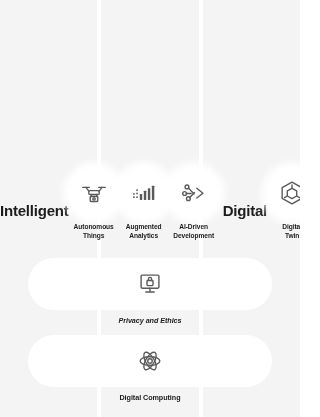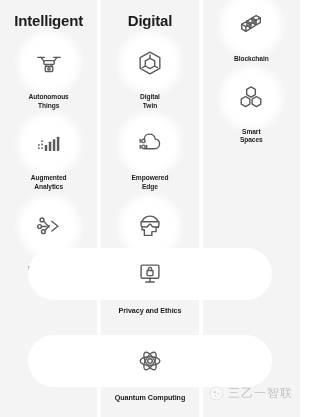--- a/index.html
+++ b/index.html
@@ -36,21 +36,21 @@
   
   .grid{
     position:absolute;left:0;top:0;width:300px;height:417px;
     display:flex;
     gap:4px;
     box-sizing:border-box;
   }
   .column{
     flex:1 1 0;
     display:flex;
-    flex-direction:column;
+    flex-direction:row;
     align-items:center;
   }
   .col-title{
     font-size:15px;
     font-weight:bold;
     color:#1c1c1c;
     letter-spacing:-0.2px;
     margin-top:13px;
     margin-bottom:10px;
     text-align:center;
@@ -306,21 +306,21 @@
                 <polygon points="21.8,14.4 26.4,17.1 26.4,22.5 21.8,25.2 17.2,22.5 17.2,17.1"></polygon>
               </g>
             </svg>
           </span>
         </div>
         <div class="item-label">Smart<br>Spaces</div>
       </div>
     </div>
   </div>
 
-  <div class="pill-row" style="top:248px;">
+  <div class="pill-row" style="top:258px;font-style:italic;">
     <div class="pill">
       <span>
         <svg width="30" height="30" viewBox="0 0 32 32">
           <g class="ico">
             <rect x="6.5" y="6.5" width="19" height="14" rx="1.2"></rect>
             <line x1="16" y1="20.5" x2="16" y2="24"></line>
             <line x1="11.5" y1="24.5" x2="20.5" y2="24.5"></line>
             <rect x="12.8" y="12.3" width="6.4" height="5.4" rx="0.8"></rect>
             <path d="M14.3 12.3 L14.3 10.6 C14.3 9.6 15 8.9 16 8.9 C17 8.9 17.7 9.6 17.7 10.6 L17.7 12.3"></path>
           </g>
@@ -336,28 +336,17 @@
         <svg width="30" height="30" viewBox="0 0 32 32">
           <g class="ico">
             <circle cx="16" cy="16" r="2.4"></circle>
             <ellipse cx="16" cy="16" rx="10.5" ry="4.6"></ellipse>
             <ellipse cx="16" cy="16" rx="10.5" ry="4.6" transform="rotate(60 16 16)"></ellipse>
             <ellipse cx="16" cy="16" rx="10.5" ry="4.6" transform="rotate(120 16 16)"></ellipse>
           </g>
         </svg>
       </span>
     </div>
-    <div class="pill-label">Quantum Computing</div>
+    <div class="pill-label">Digital Computing</div>
   </div>
 
-  <div class="watermark">
-    <span class="wm-logo">
-      <svg width="15" height="15" viewBox="0 0 16 16">
-        <circle cx="8" cy="8" r="7" fill="none" stroke="#bdbdbd" stroke-width="0.8"></circle>
-        <circle cx="6" cy="6.5" r="1.1" fill="#9a9a9a"></circle>
-        <circle cx="10" cy="8" r="0.9" fill="#b5b5b5"></circle>
-        <circle cx="7" cy="10.5" r="0.8" fill="#c4c4c4"></circle>
-      </svg>
-    </span>
-    <span class="wm-text">三乙一智联</span>
-  </div>
 
 </div>
 
 </body></html>

